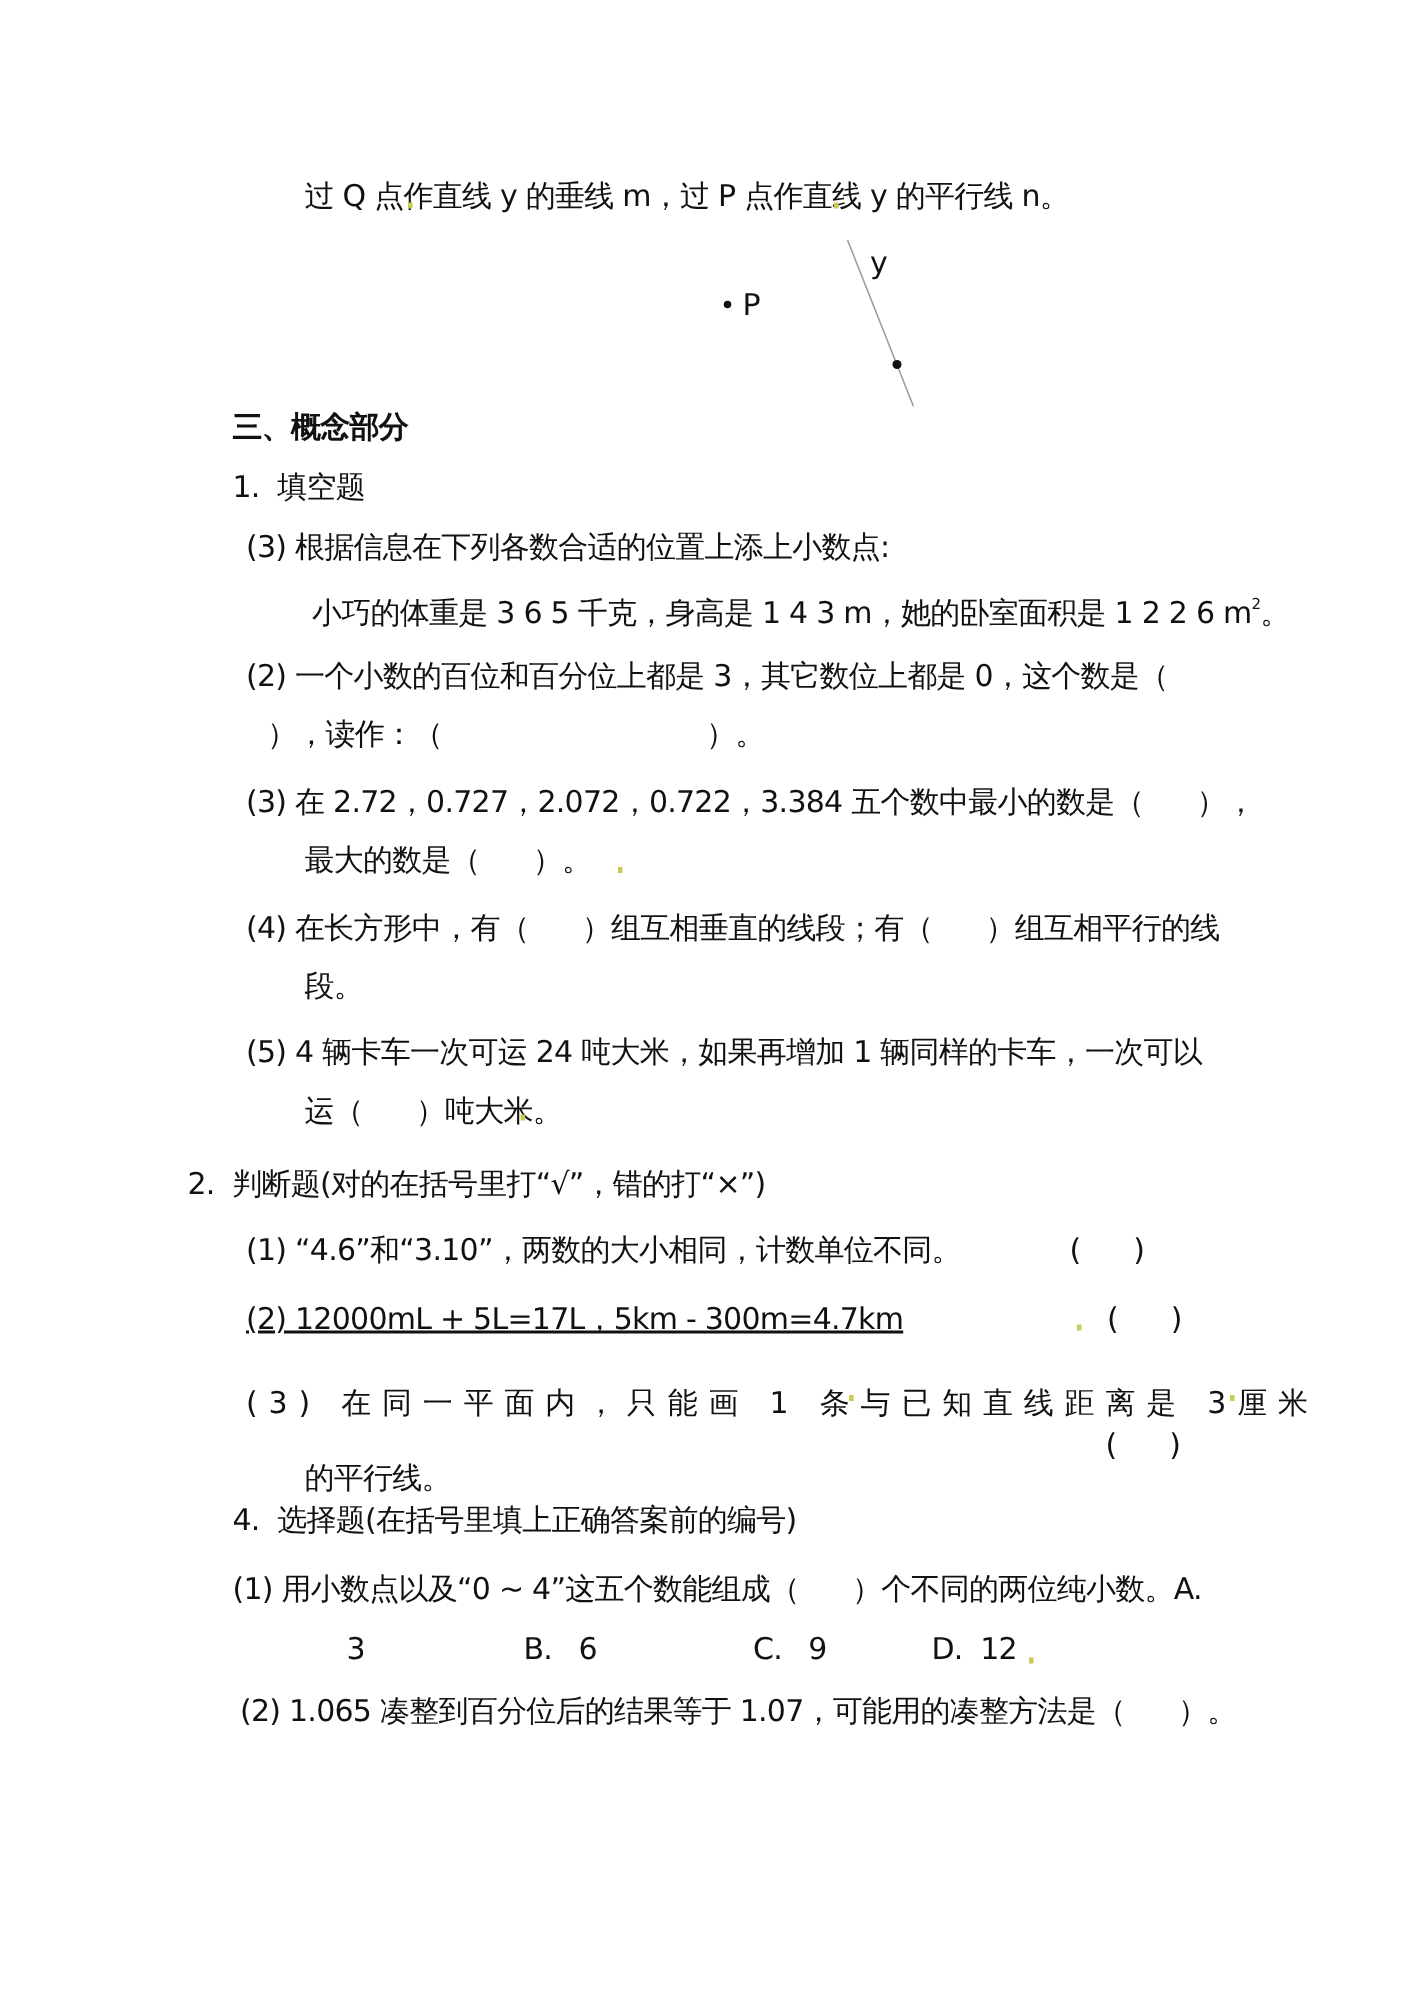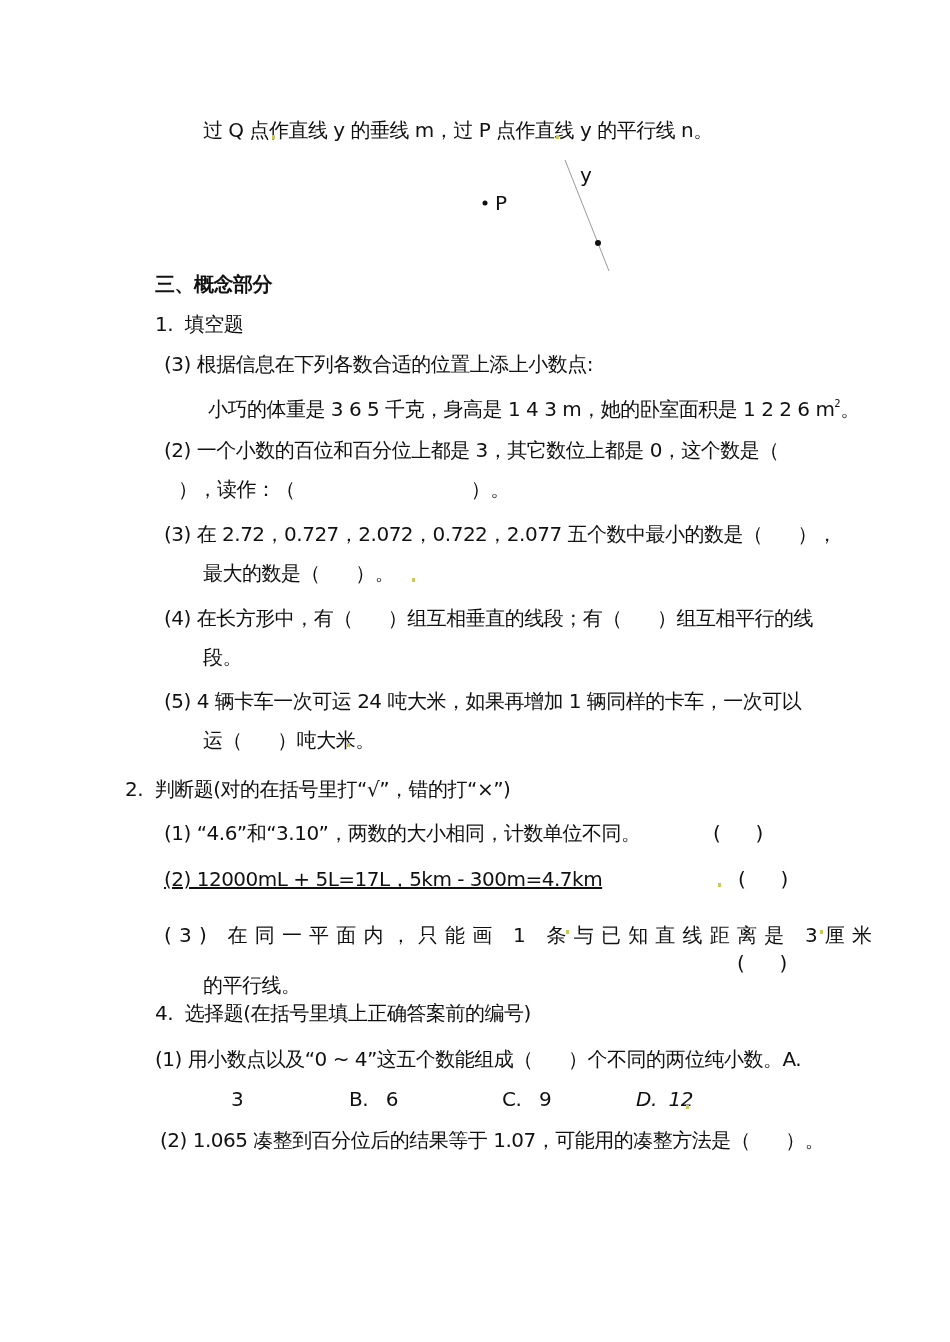--- a/index.html
+++ b/index.html
@@ -35,21 +35,21 @@
 
 <div class="line bold" style="left:155px; top:271px;">三、概念部分</div>
 
 <div class="line" style="left:155px; top:311px;">1.  填空题</div>
 <div class="line" style="left:164px; top:351px;">(3) 根据信息在下列各数合适的位置上添上小数点:</div>
 <div class="line" style="left:164px; top:391px;margin-left:44px;"><span>小巧的体重是 3 6 5 千克，身高是 1 4 3 m，她的卧室面积是 1 2 2 6 m</span><sup class="sq">2</sup><span>。</span></div>
 
 <div class="line" style="left:164px; top:437px;">(2) 一个小数的百位和百分位上都是 3，其它数位上都是 0，这个数是（</div>
 <div class="line" style="left:178px; top:476px;">），读作：（                              ）。</div>
 
-<div class="line" style="left:164px; top:521px;">(3) 在 2.72，0.727，2.072，0.722，2.077 五个数中最小的数是（      ），</div>
+<div class="line" style="left:164px; top:521px;">(3) 在 2.72，0.727，2.072，0.722，3.384 五个数中最小的数是（      ），</div>
 <div class="line" style="left:203px; top:560px;">最大的数是（      ）。</div>
 
 <div class="line" style="left:164px; top:605px;">(4) 在长方形中，有（      ）组互相垂直的线段；有（      ）组互相平行的线</div>
 <div class="line" style="left:203px; top:644px;">段。</div>
 
 <div class="line" style="left:164px; top:688px;">(5) 4 辆卡车一次可运 24 吨大米，如果再增加 1 辆同样的卡车，一次可以</div>
 <div class="line" style="left:203px; top:727px;">运（      ）吨大米。</div>
 
 <div class="line" style="left:125px; top:776px;">2.  判断题(对的在括号里打“√”，错的打“×”)</div>
 <div class="line" style="left:164px; top:820px;">(1) “4.6”和“3.10”，两数的大小相同，计数单位不同。</div>
@@ -60,21 +60,21 @@
 
 <div class="line spaced" style="left:164px; top:912px;">(3) 在同一平面内，只能画 1 条与已知直线距离是 3厘米</div>
 <div class="line" style="left:203px; top:972px;">的平行线。</div>
 <div class="line" style="left:737px; top:950px;">(      )</div>
 
 <div class="line" style="left:155px; top:1000px;">4.  选择题(在括号里填上正确答案前的编号)</div>
 <div class="line" style="left:155px; top:1046px;">(1) 用小数点以及“0 ~ 4”这五个数能组成（      ）个不同的两位纯小数。A.</div>
 <div class="line" style="left:231px; top:1086px;">3</div>
 <div class="line" style="left:349px; top:1086px;">B.   6</div>
 <div class="line" style="left:502px; top:1086px;">C.   9</div>
-<div class="line" style="left:636px; top:1086px;font-style:italic;">D.  12</div>
+<div class="line" style="left:621px; top:1086px;">D.  12</div>
 <div class="line" style="left:160px; top:1127px;">(2) 1.065 凑整到百分位后的结果等于 1.07，可能用的凑整方法是（      ）。</div>
 
 <div class="mark" style="left:272px; top:135px;"></div>
 <div class="mark" style="left:556px; top:135px;"></div>
 <div class="mark" style="left:412px; top:578px;"></div>
 <div class="mark" style="left:347px; top:743px;"></div>
 <div class="mark" style="left:718px; top:883px;"></div>
 <div class="mark" style="left:566px; top:930px;"></div>
 <div class="mark" style="left:820px; top:930px;"></div>
 <div class="mark" style="left:686px; top:1105px;"></div>

